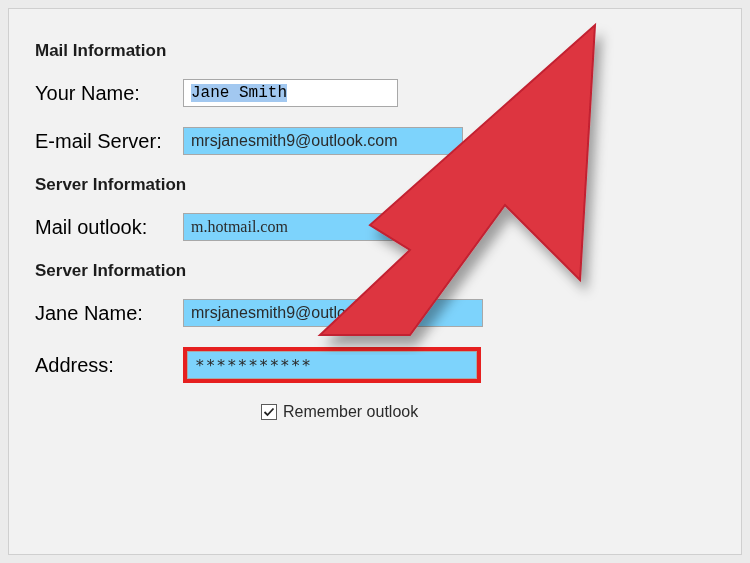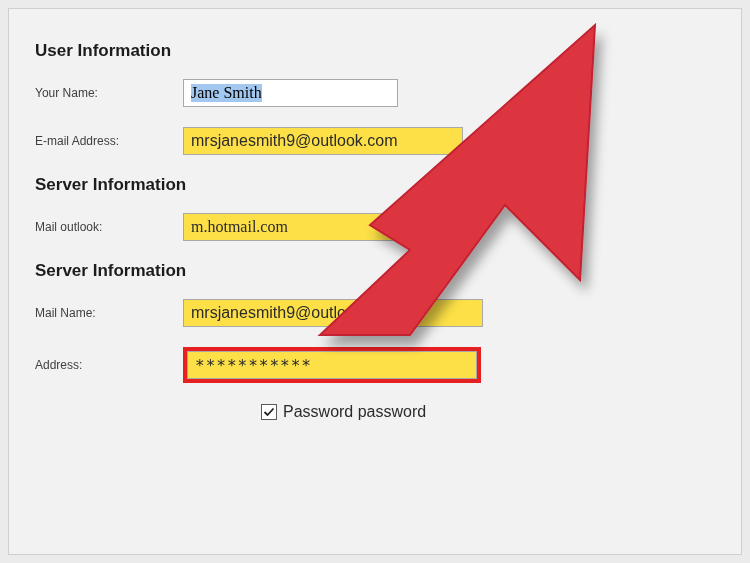--- a/index.html
+++ b/index.html
@@ -34,29 +34,29 @@
     .section-heading:not(:first-child) {
       margin-top: 18px;
     }
     .field-row {
       display: flex;
       align-items: center;
       margin-bottom: 20px;
     }
     .field-label {
       width: 148px;
-      font-size: 12px;
-      color: #404040;
+      font-size: 20px;
+      color: #000000;
       flex-shrink: 0;
     }
     .text-input {
       font-family: inherit;
       font-size: 16px;
       color: #2b2b2b;
-      background: #fde047;
+      background: #7dd3fc;
       border: 1px solid #a8a8a8;
       padding: 3px 7px;
       height: 28px;
       outline: none;
     }
     .input-email {
       width: 280px;
     }
     .input-mailserver {
       width: 215px;
@@ -73,21 +73,21 @@
     .input-password {
       width: 290px;
       border: 1px solid #a8a8a8;
       display: block;
       letter-spacing: 1px;
       font-family: monospace;
     }
     .name-highlight {
       background: #a2c8f0;
       color: #000;
-      font-family: Liberation Serif, serif;
+      font-family: Liberation Mono, monospace;
       font-size: 16px;
     }
     .name-box {
       background: #ffffff;
       border: 1px solid #a8a8a8;
       padding: 3px 7px;
       height: 28px;
       width: 215px;
       display: flex;
       align-items: center;
@@ -118,62 +118,62 @@
       left: 290px;
       top: 5px;
       pointer-events: none;
     }
   </style>
 </head>
 <body>
 
 <div class="form-panel">
 
-  <div class="section-heading">User Information</div>
+  <div class="section-heading">Mail Information</div>
 
   <div class="field-row">
     <div class="field-label">Your Name:</div>
     <div class="name-box">
       <span class="name-highlight">Jane Smith</span>
     </div>
   </div>
 
   <div class="field-row">
-    <div class="field-label">E-mail Address:</div>
+    <div class="field-label">E-mail Server:</div>
     <input type="text" class="text-input input-email" value="mrsjanesmith9@outlook.com" style="">
   </div>
 
   <div class="section-heading">Server Information</div>
 
   <div class="field-row">
     <div class="field-label">Mail outlook:</div>
     <input type="text" class="text-input input-mailserver" value="m.hotmail.com" style="">
   </div>
 
   <div class="section-heading">Server Information</div>
 
   <div class="field-row">
-    <div class="field-label">Mail Name:</div>
+    <div class="field-label">Jane Name:</div>
     <input type="text" class="text-input input-username" value="mrsjanesmith9@outlook.com" style="">
   </div>
 
   <div class="field-row">
     <div class="field-label">Address:</div>
     <span class="password-wrap">
       <input type="text" class="text-input input-password" value="***********" style="">
     </span>
   </div>
 
   <div class="checkbox-row">
     <span class="checkbox">
       <svg viewBox="0 0 12 12">
         <path d="M1.5 6 L4.5 9 L10.5 2.5" stroke="#222" stroke-width="1.8" fill="none"></path>
       </svg>
     </span>
-    <span>Password password</span>
+    <span>Remember outlook</span>
   </div>
 
 </div>
 
 <svg class="arrow" width="360" height="350">
   <defs>
     <filter id="sh" x="-20%" y="-20%" width="150%" height="150%">
       <feDropShadow dx="6" dy="10" stdDeviation="6" flood-color="#000" flood-opacity="0.35"></feDropShadow>
     </filter>
   </defs>

